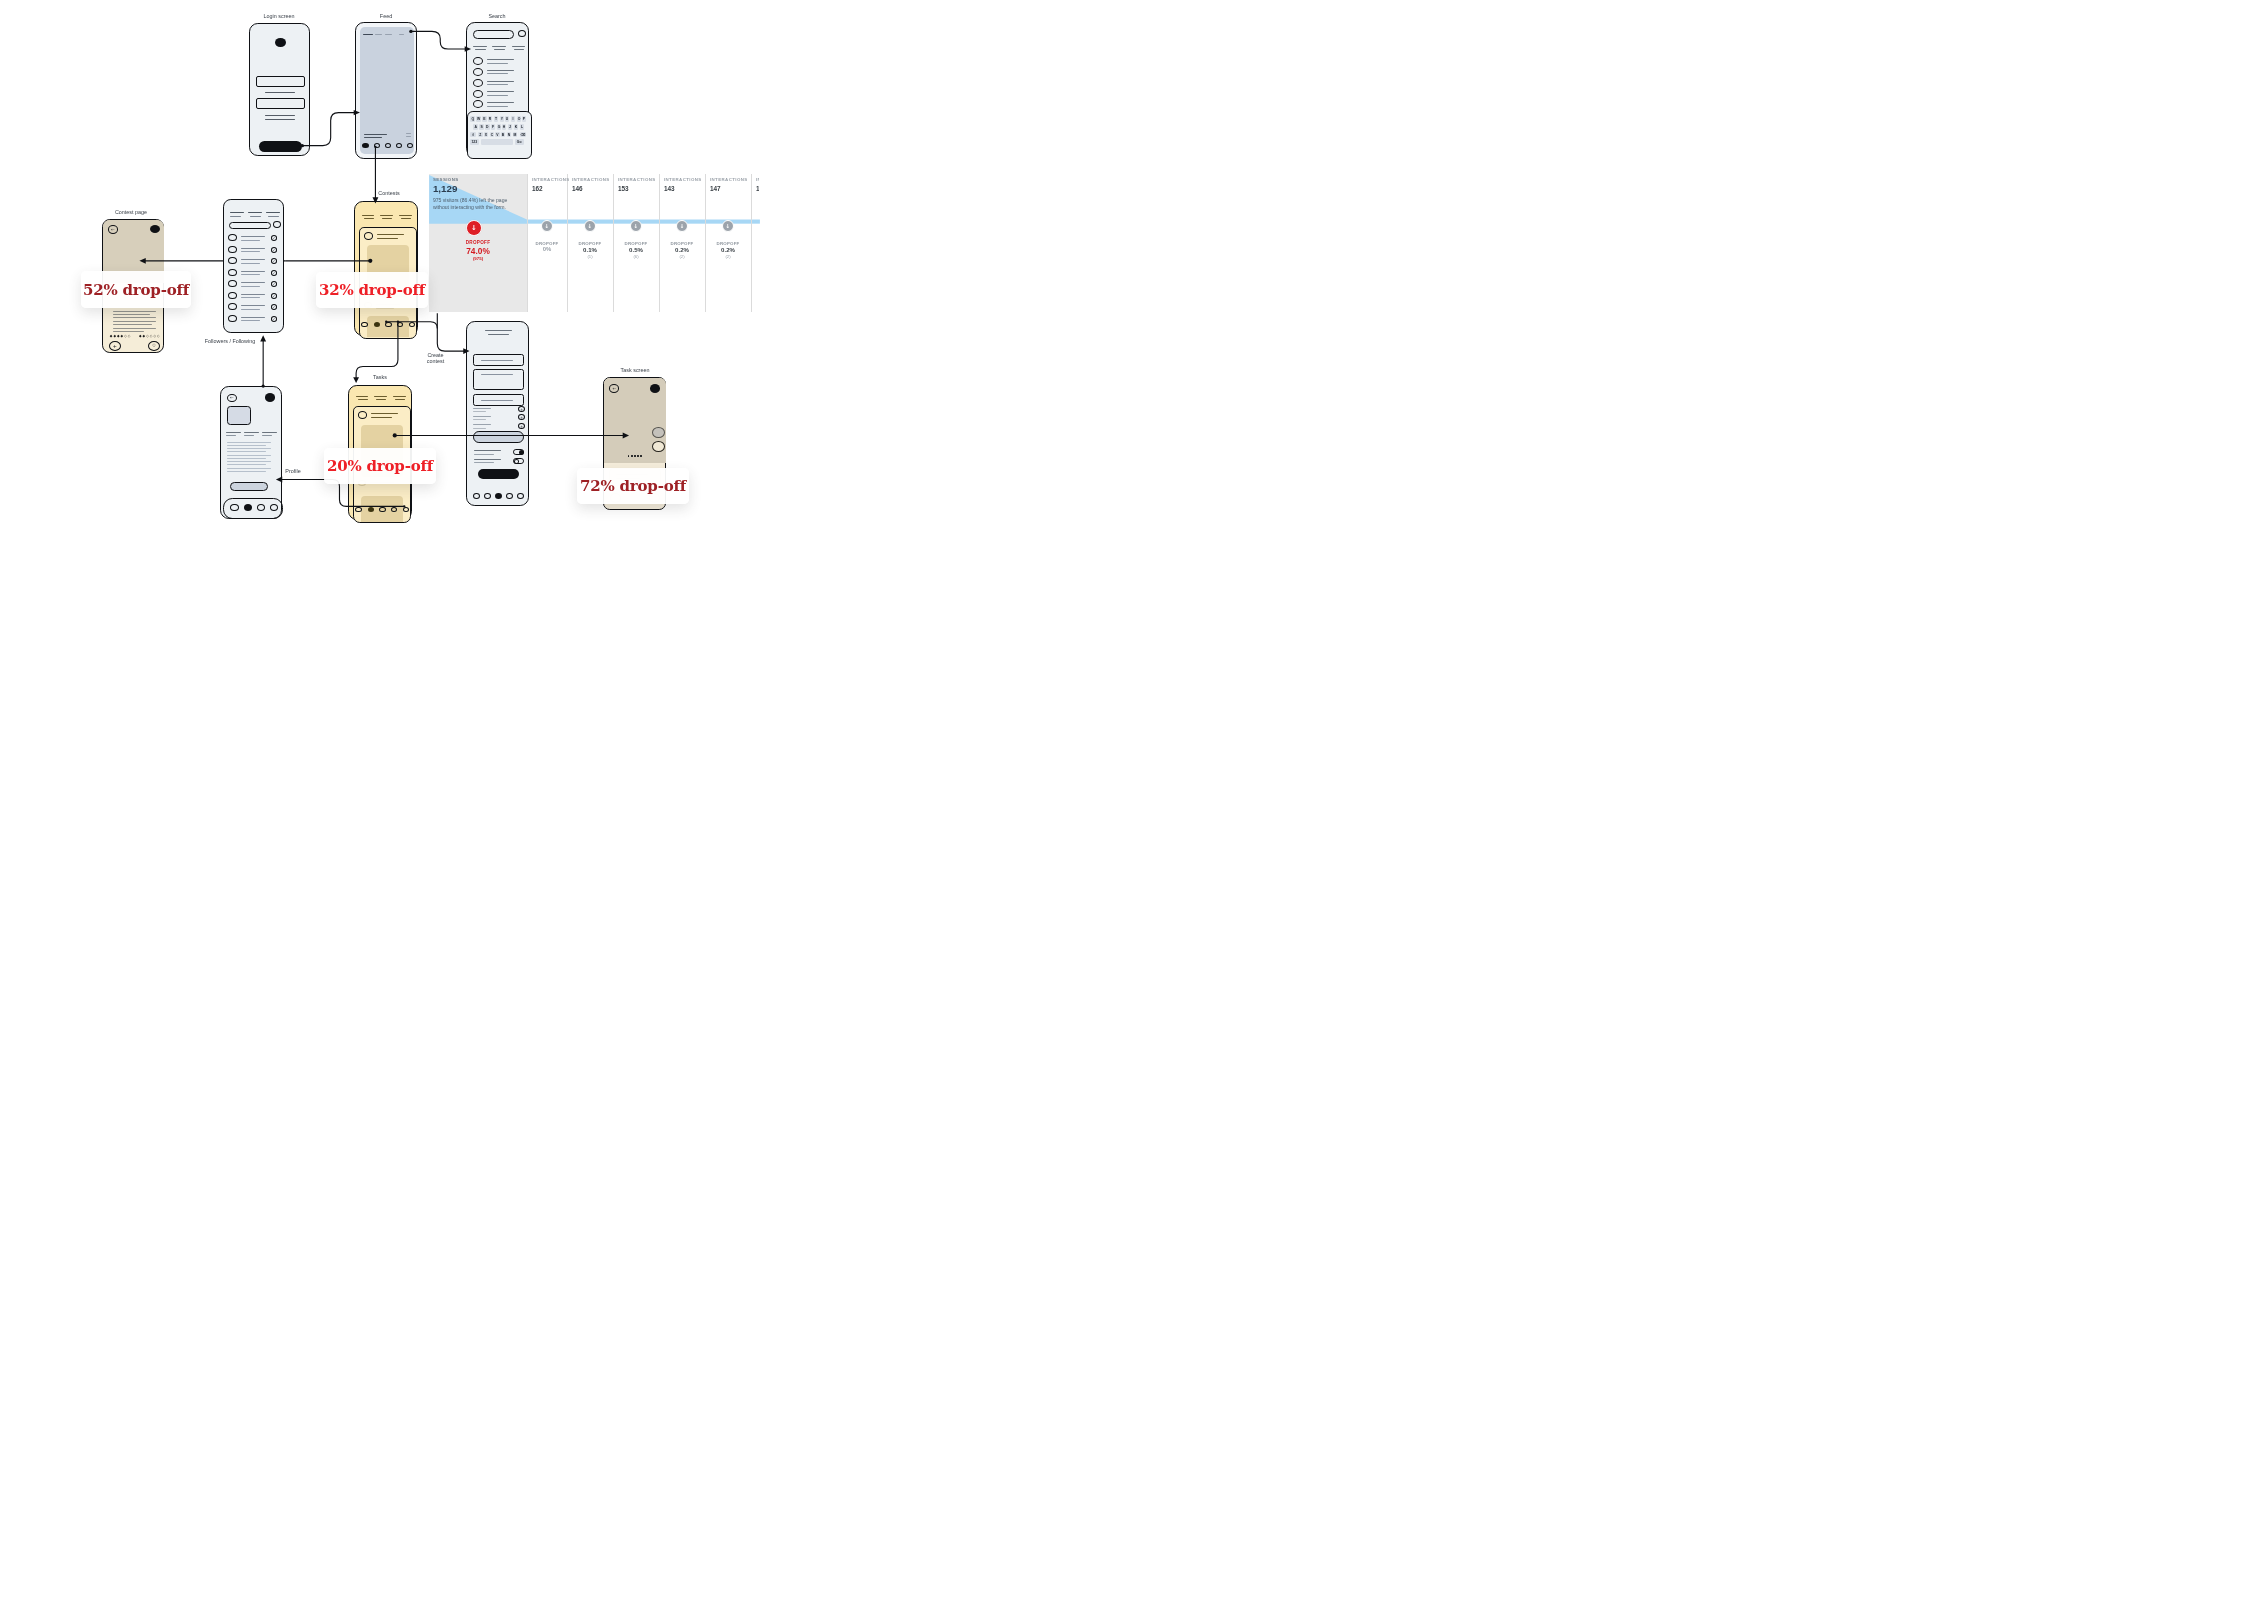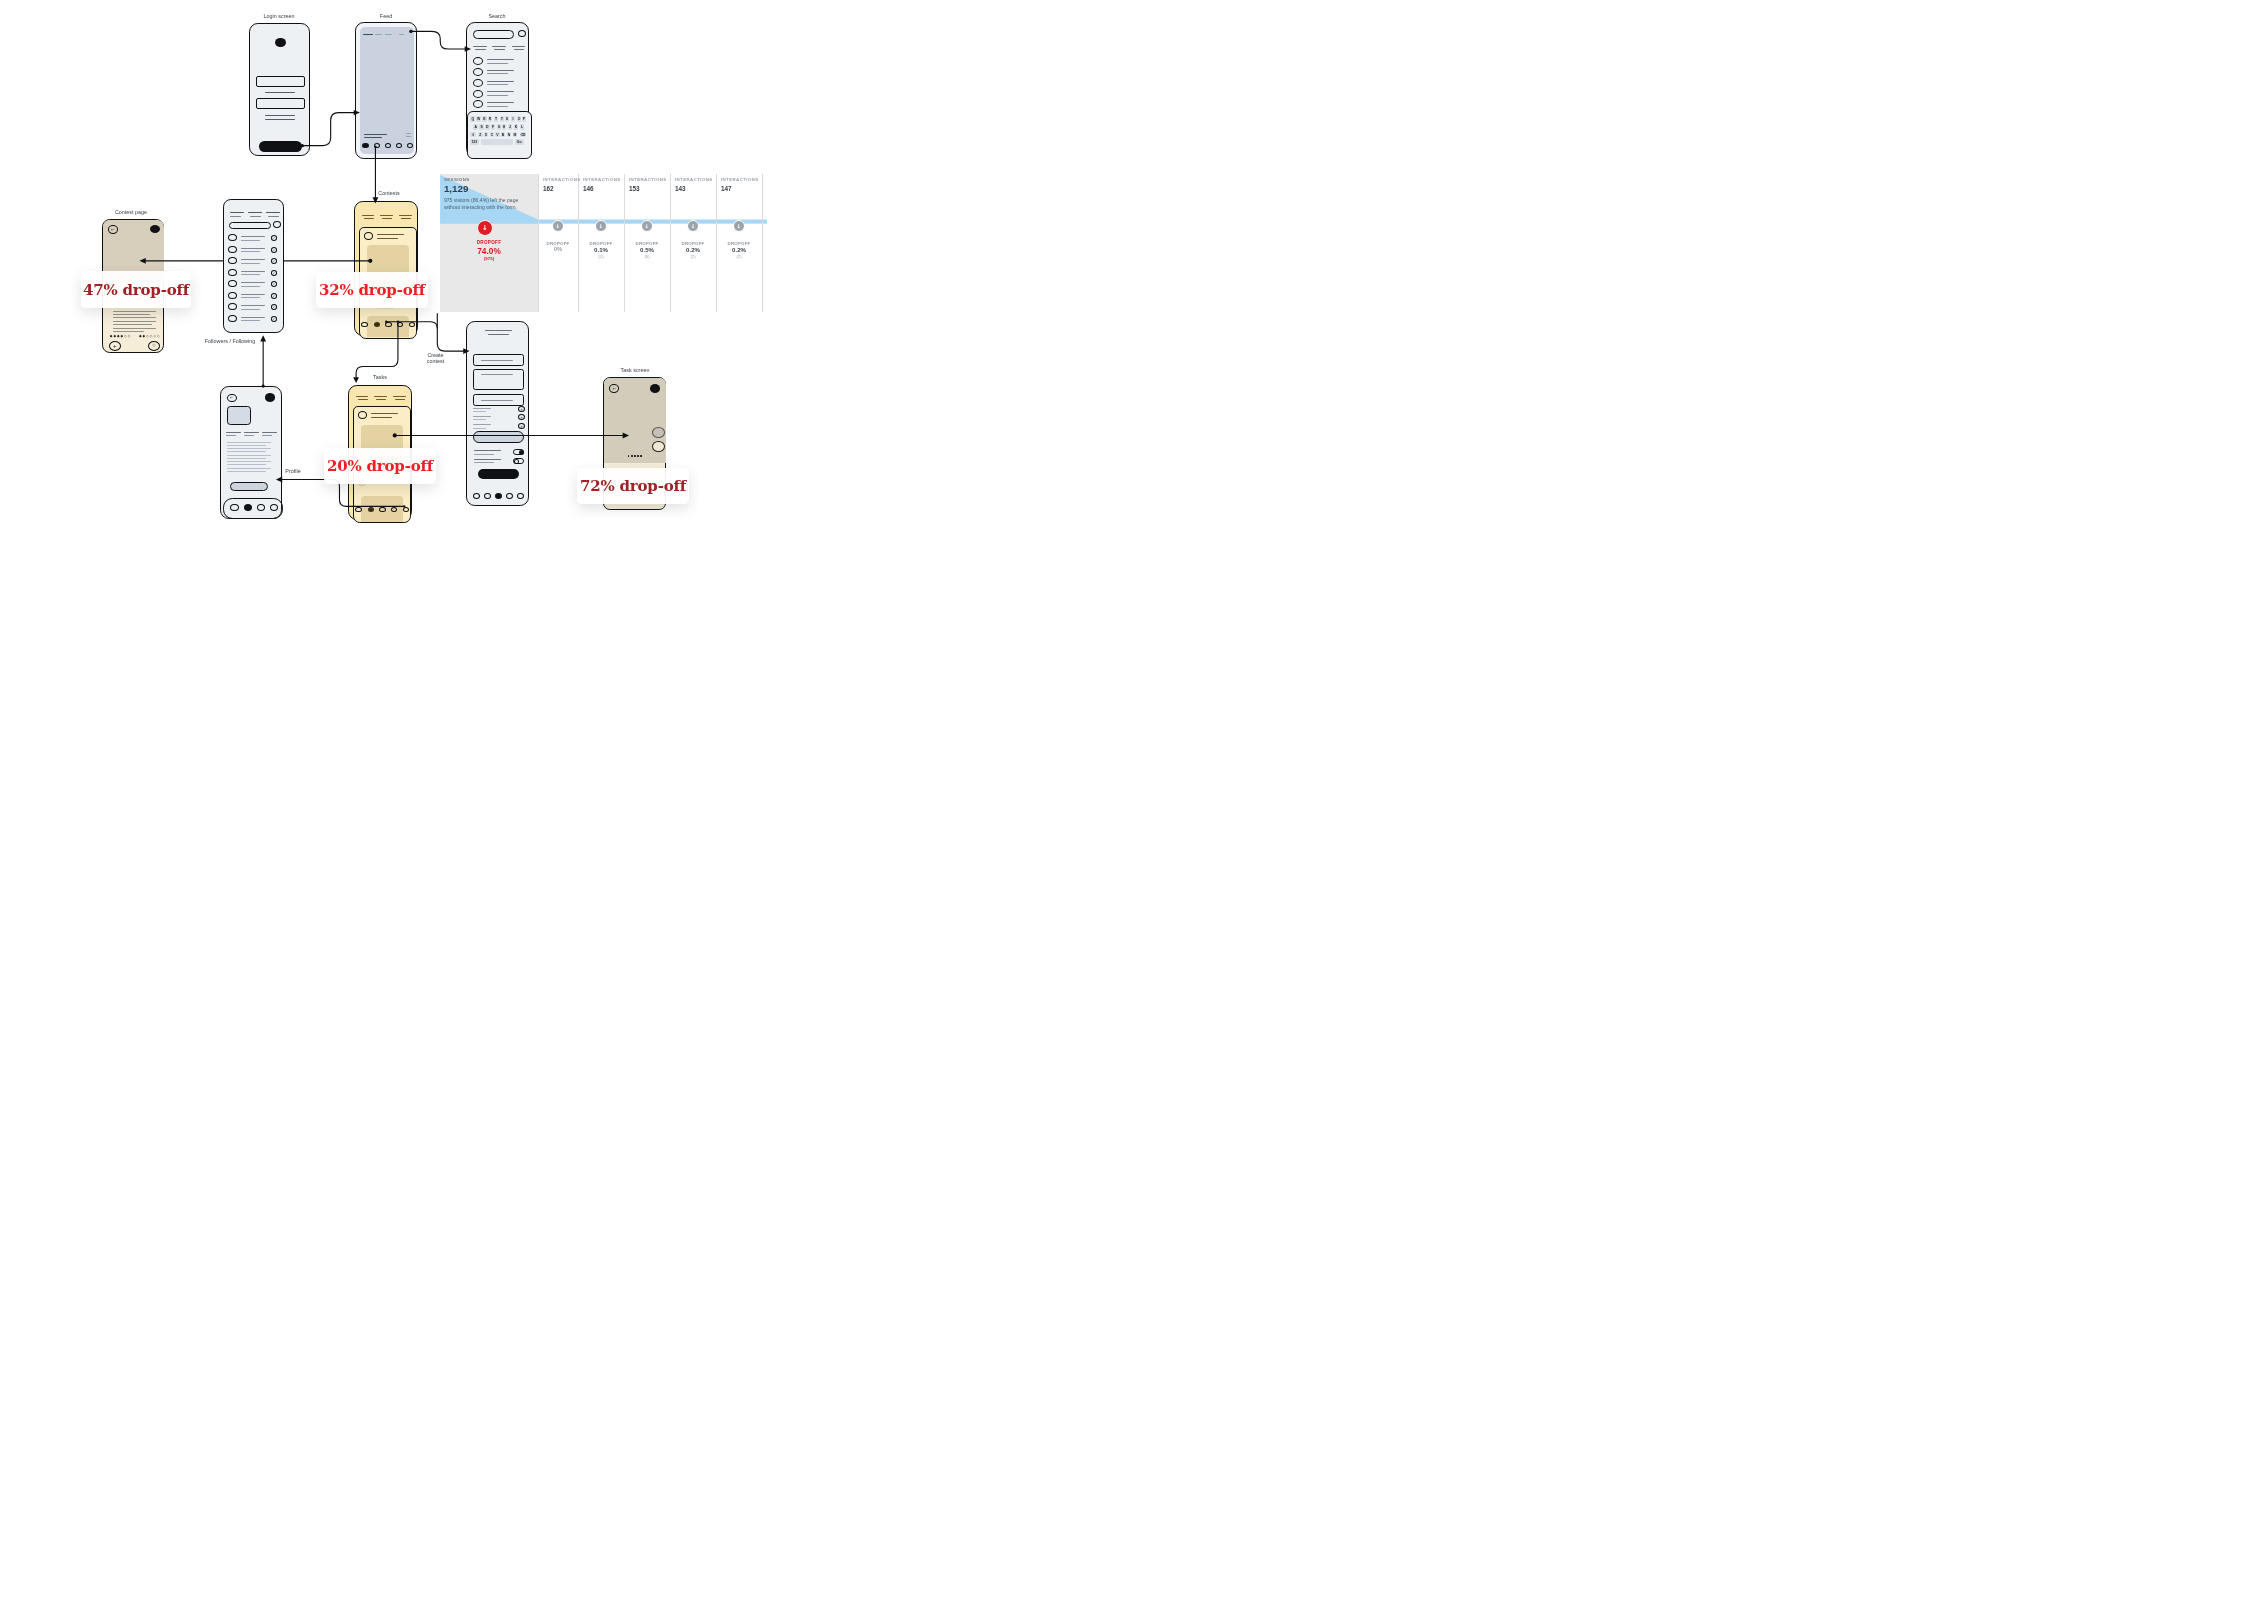--- a/index.html
+++ b/index.html
@@ -327,21 +327,21 @@
   <i class="el" style="left:5.4px;top:104px;width:8.8px;height:7.3px"></i>
   <i class="ln" style="left:17.6px;top:106px;width:24.5px"></i>
       <i class="ln" style="left:17.6px;top:110px;width:19.6px;background:#97a1af"></i>
   <div class="gl" style="left:48px;top:105px;width:6.4px;height:5.9px;border:0.6px solid #0f1115;border-radius:50%;font-size:3.2px">✓</div>
   <i class="el" style="left:5.4px;top:116px;width:8.8px;height:7.3px"></i>
   <i class="ln" style="left:17.6px;top:118px;width:24.5px"></i>
       <i class="ln" style="left:17.6px;top:121px;width:19.6px;background:#97a1af"></i>
   <div class="gl" style="left:48px;top:117px;width:6.4px;height:5.9px;border:0.6px solid #0f1115;border-radius:50%;font-size:3.2px">✓</div>
 </div>
 
-<div style="position:absolute;left:440px;top:174px;width:331px;height:138px;background:#ffffff;overflow:hidden">
+<div style="position:absolute;left:429px;top:174px;width:331px;height:138px;background:#ffffff;overflow:hidden">
   <i style="left:0;top:0;width:98px;height:138px;background:#E8E8E8"></i>
   <svg width="331" height="138" viewBox="0 0 676 282">
     <polygon points="0,2 200,93 200,101.5 0,101.5" fill="#A7D7F5"></polygon>
     <rect x="200" y="93" width="476" height="8.5" fill="#A7D7F5"></rect>
   </svg>
   <i style="left:98px;top:0;width:0.5px;height:138px;background:#dbdbdb"></i>
   <i style="left:138px;top:0;width:0.5px;height:138px;background:#dbdbdb"></i>
   <i style="left:184px;top:0;width:0.5px;height:138px;background:#dbdbdb"></i>
   <i style="left:230px;top:0;width:0.5px;height:138px;background:#dbdbdb"></i>
   <i style="left:276px;top:0;width:0.5px;height:138px;background:#dbdbdb"></i>
@@ -436,19 +436,19 @@
 
   <circle cx="807" cy="890" r="4.3" class="ahead"></circle>
   <path class="arrow" d="M807,890 H1276"></path>
   <polygon class="ahead" points="1286,890 1273,884 1273,896"></polygon>
 
   <circle cx="826.5" cy="1035" r="2.4" class="ahead"></circle>
   <path class="arrow" d="M826.5,1035 H708 Q694,1035 694,1021 V994 Q694,980 680,980 H574"></path>
   <polygon class="ahead" points="564,980 577,974 577,986"></polygon>
 </svg>
 
-<div class="doff" style="left:81px;top:271px;width:110px;height:37px;color:#9E2125">47% drop-off</div>
+<div class="doff" style="left:81px;top:271px;width:110px;height:37px;color:#9E2125">52% drop-off</div>
 <div class="doff" style="left:316px;top:272px;width:112px;height:36px;color:#EE2027">32% drop-off</div>
 <div class="doff" style="left:324px;top:448px;width:112px;height:36px;color:#EE2027">20% drop-off</div>
 <div class="doff" style="left:577px;top:468px;width:112px;height:36px;color:#9E2125">72% drop-off</div>
 
 </div>
 
 
 </body></html>

